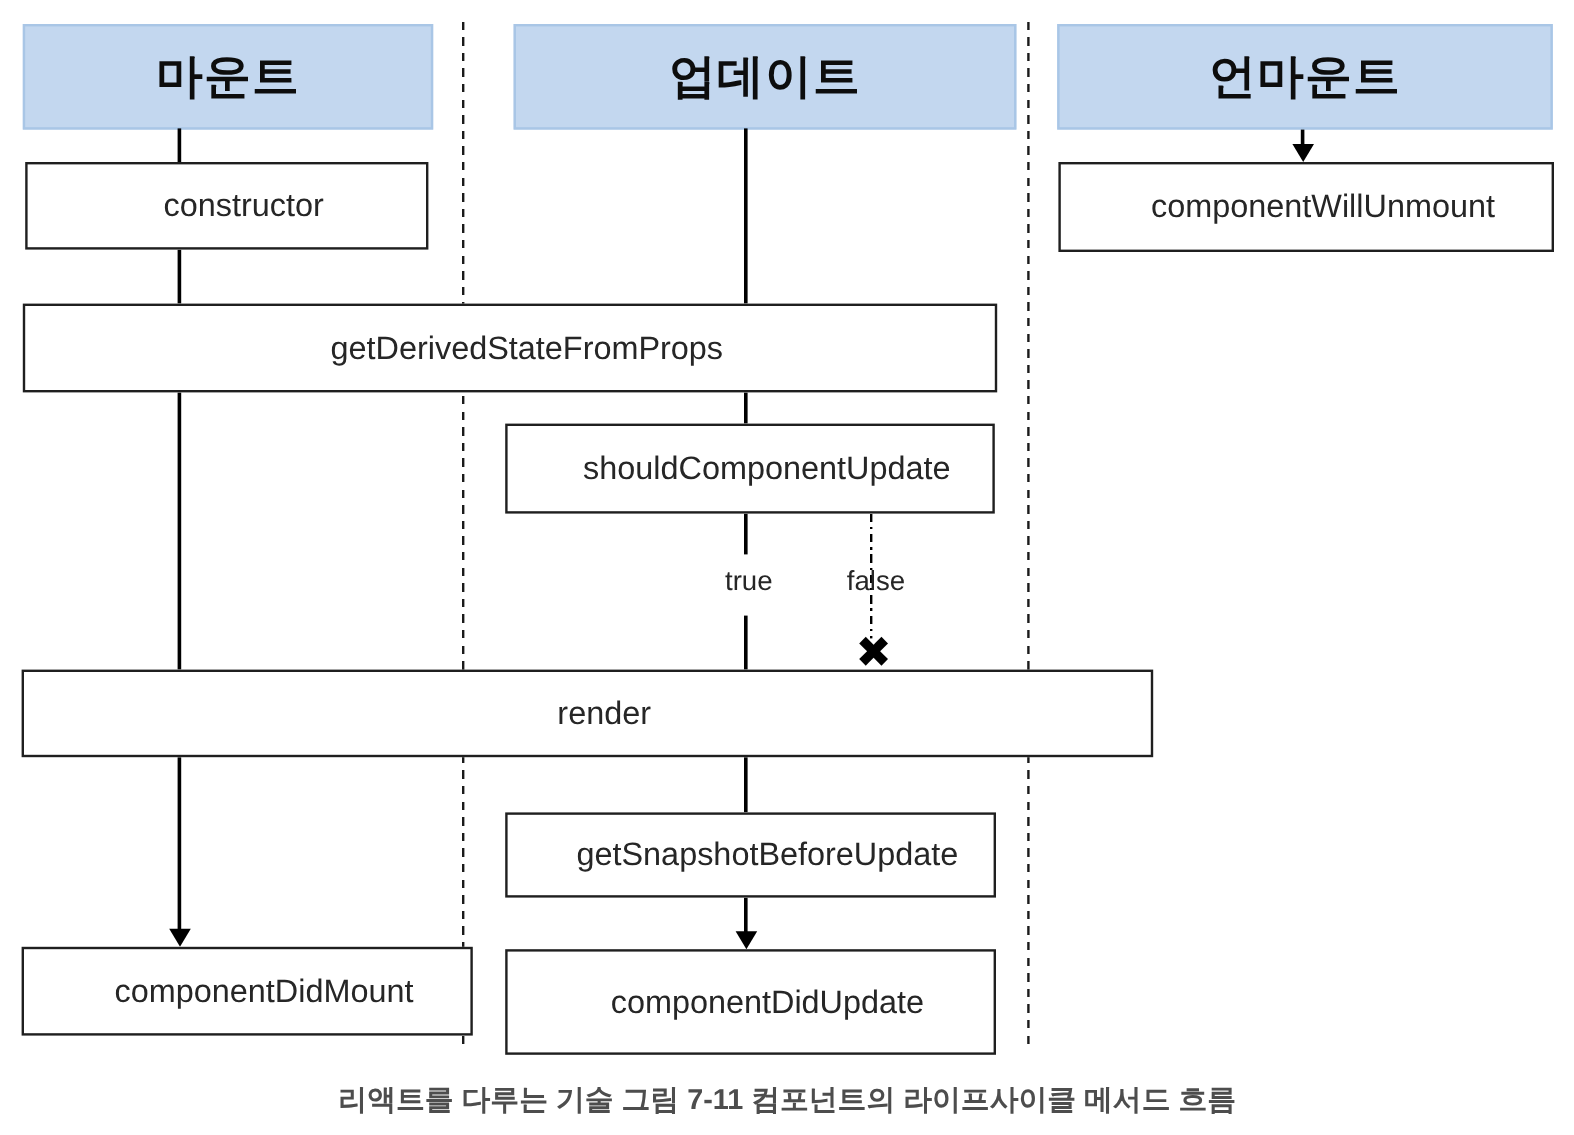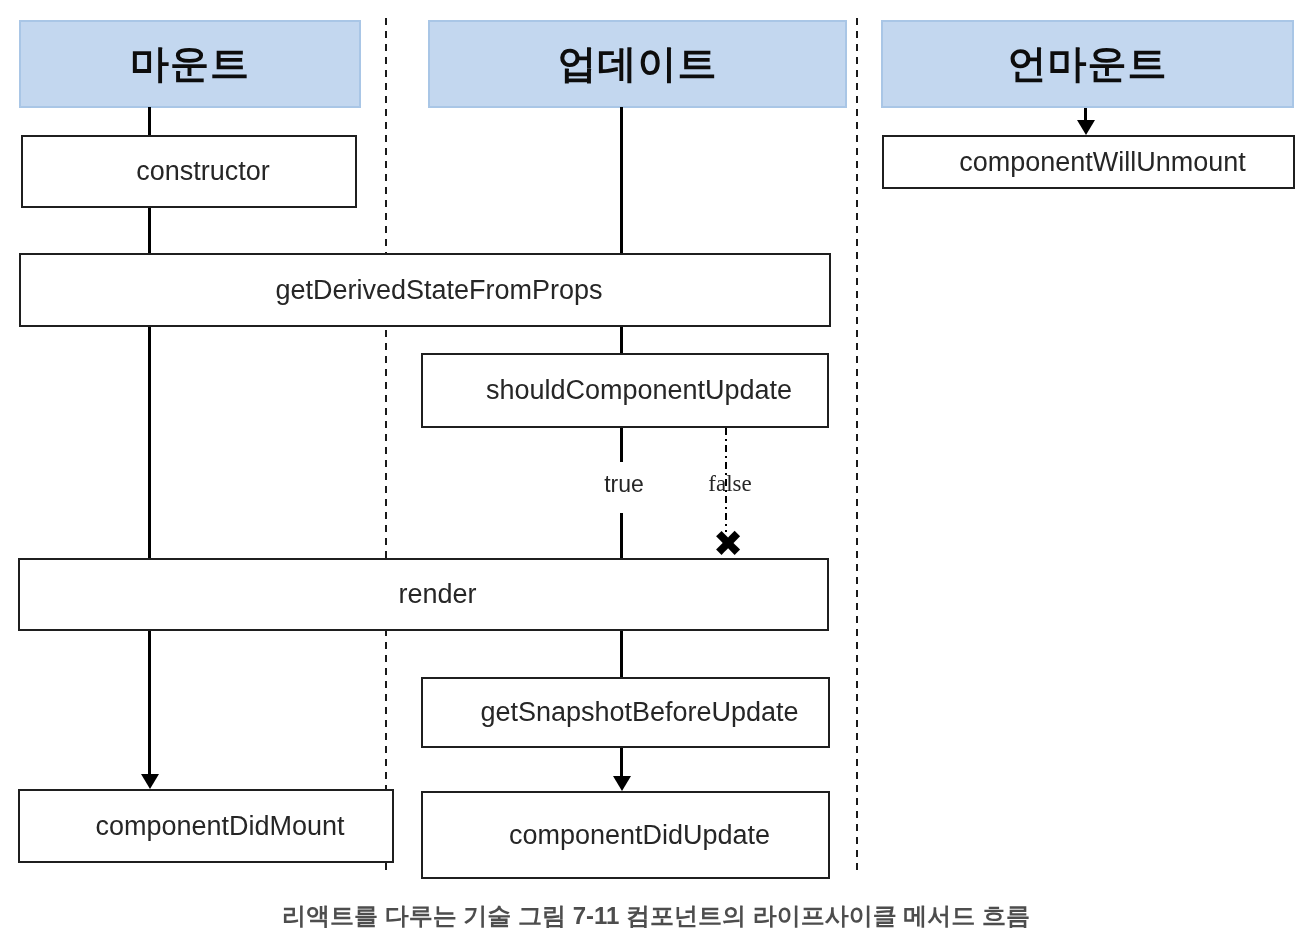--- a/index.html
+++ b/index.html
@@ -37,25 +37,25 @@
     position:absolute;
     background:#ffffff;
     border:2px solid #1f1f1f;
     box-sizing:border-box;
     display:flex;align-items:center;justify-content:center;
     font-size:27px;font-weight:400;color:#262626;padding-left:28px;
   }
   .n-constructor{left:21px;top:135px;width:336px;height:73px;}
   .n-gdsfp{left:19px;top:253px;width:812px;height:74px;}
   .n-scu{left:421px;top:353px;width:408px;height:75px;}
-  .n-render{left:18px;top:558px;width:811px;height:73px;}
+  .n-render{left:18px;top:558px;width:943px;height:73px;}
   .n-gsbu{left:421px;top:677px;width:409px;height:71px;}
   .n-cdm{left:18px;top:789px;width:376px;height:74px;}
   .n-cdu{left:421px;top:791px;width:409px;height:88px;}
-  .n-cwu{left:882px;top:135px;width:413px;height:54px;}
+  .n-cwu{left:882px;top:135px;width:413px;height:75px;}
 
   
   .vline{position:absolute;width:3px;background:#000;}
   .m1{left:148px;top:107px;height:28px;}
   .m2{left:148px;top:208px;height:45px;}
   .m3{left:148px;top:327px;height:231px;}
   .m4{left:148px;top:631px;height:145px;}
   .u1{left:620px;top:107px;height:146px;}
   .u2{left:620px;top:327px;height:26px;}
   .u3{left:620px;top:428px;height:34px;}
@@ -80,21 +80,21 @@
     position:absolute;left:725px;top:428px;width:2px;height:104px;
     background:repeating-linear-gradient(180deg,#000 0 7px,transparent 7px 11px,#000 11px 13px,transparent 13px 17px);
   }
 
   
   .branch-label{
     position:absolute;top:471px;width:100px;
     text-align:center;font-size:23px;color:#262626;
   }
   .lbl-true{left:574px;}
-  .lbl-false{left:680px;font-family:Liberation Serif, serif;}
+  .lbl-false{left:680px;}
 
   
   .blocked-x{
     position:absolute;left:708px;top:524px;width:40px;height:40px;
     display:flex;align-items:center;justify-content:center;
     font-size:36px;font-weight:bold;color:#000;line-height:1;
   }
 
   
   .caption{

